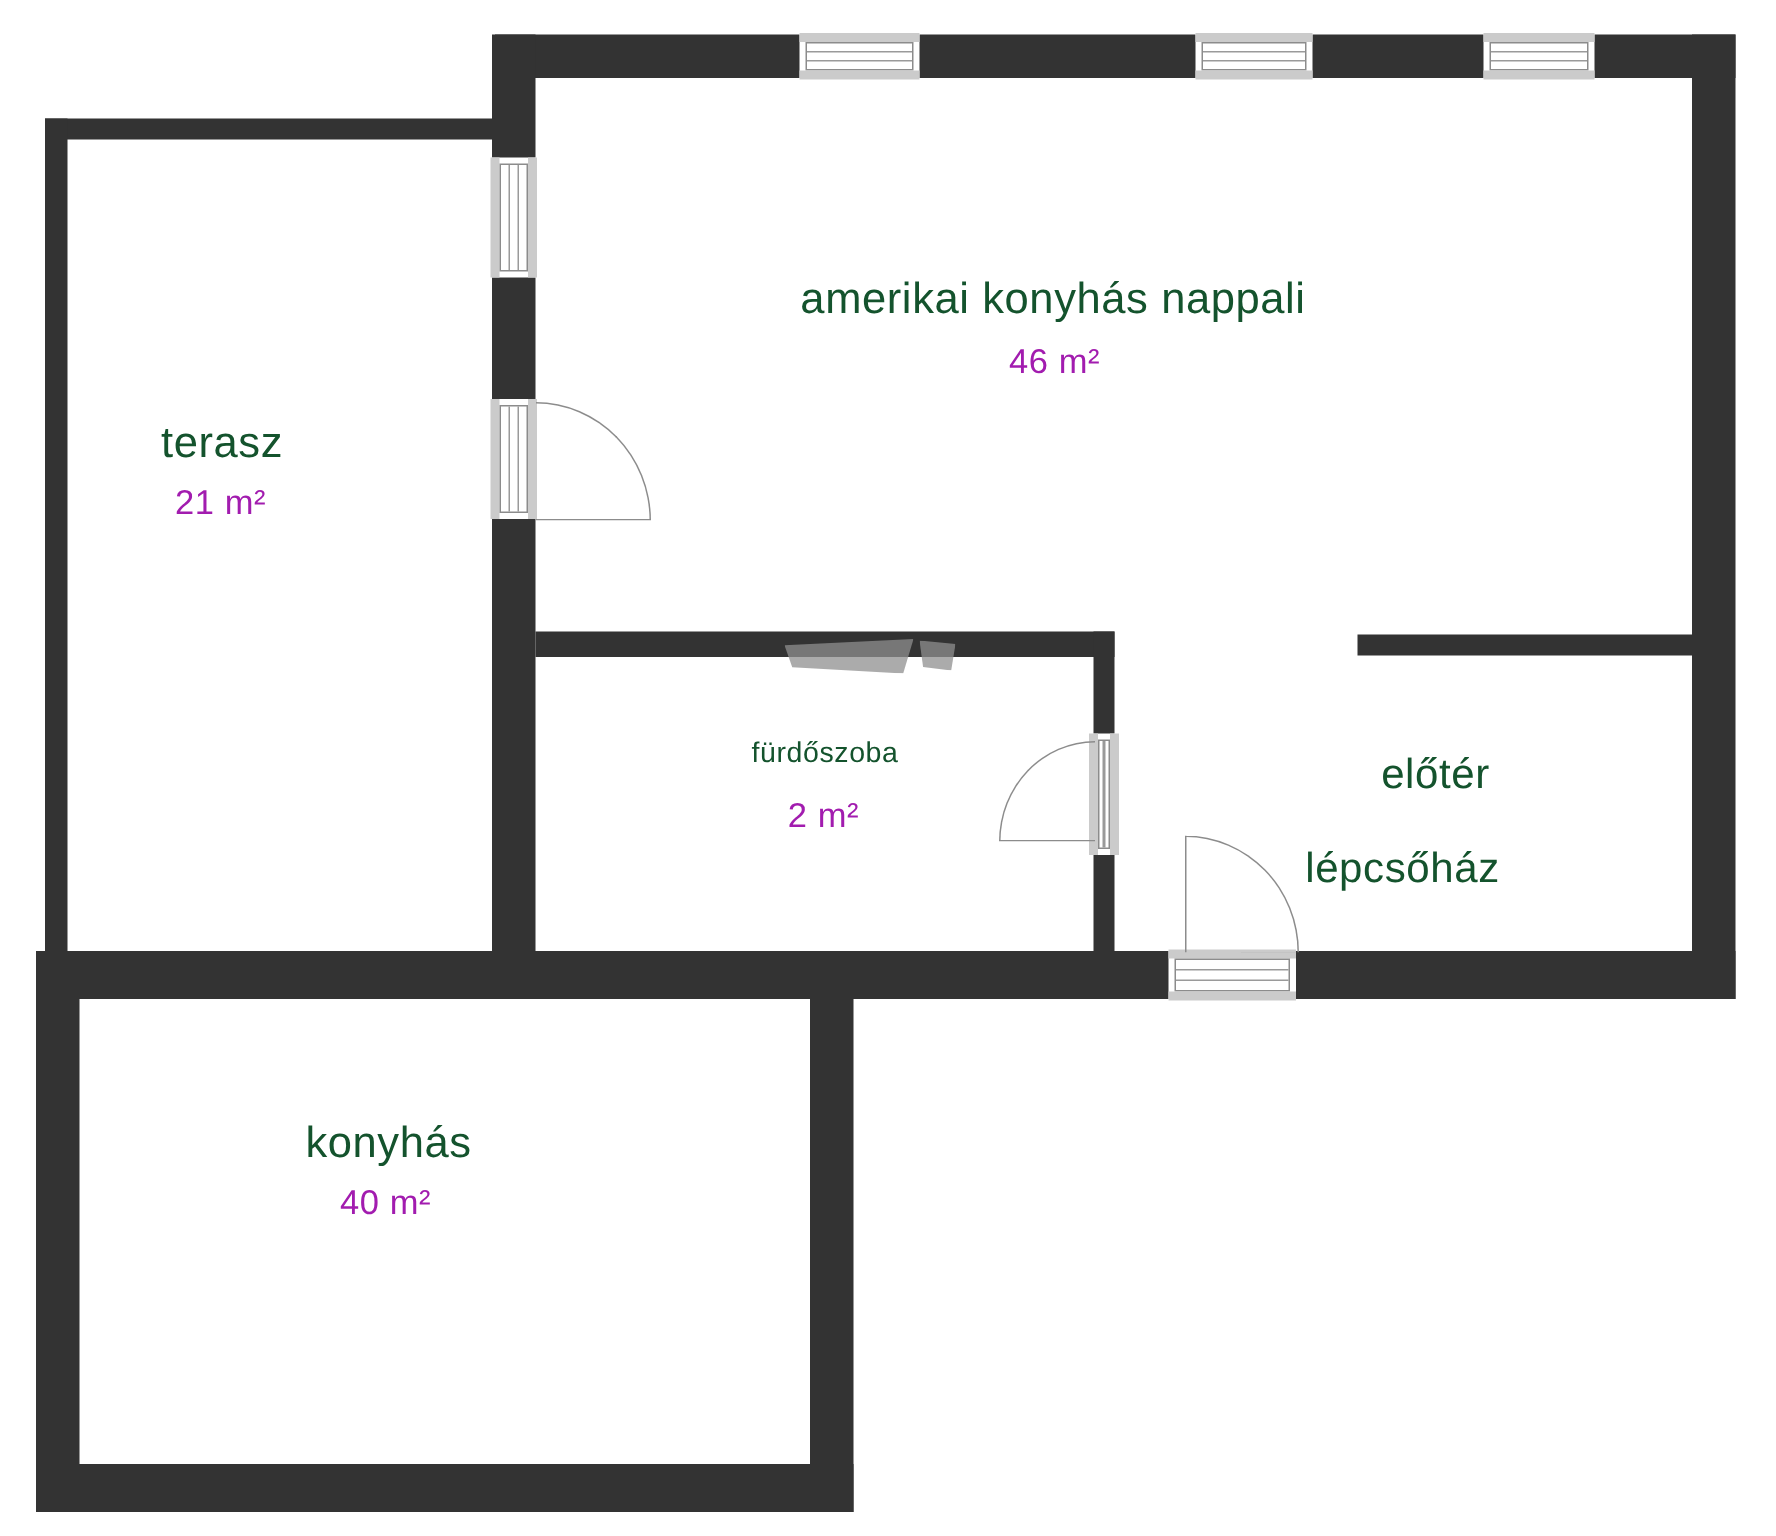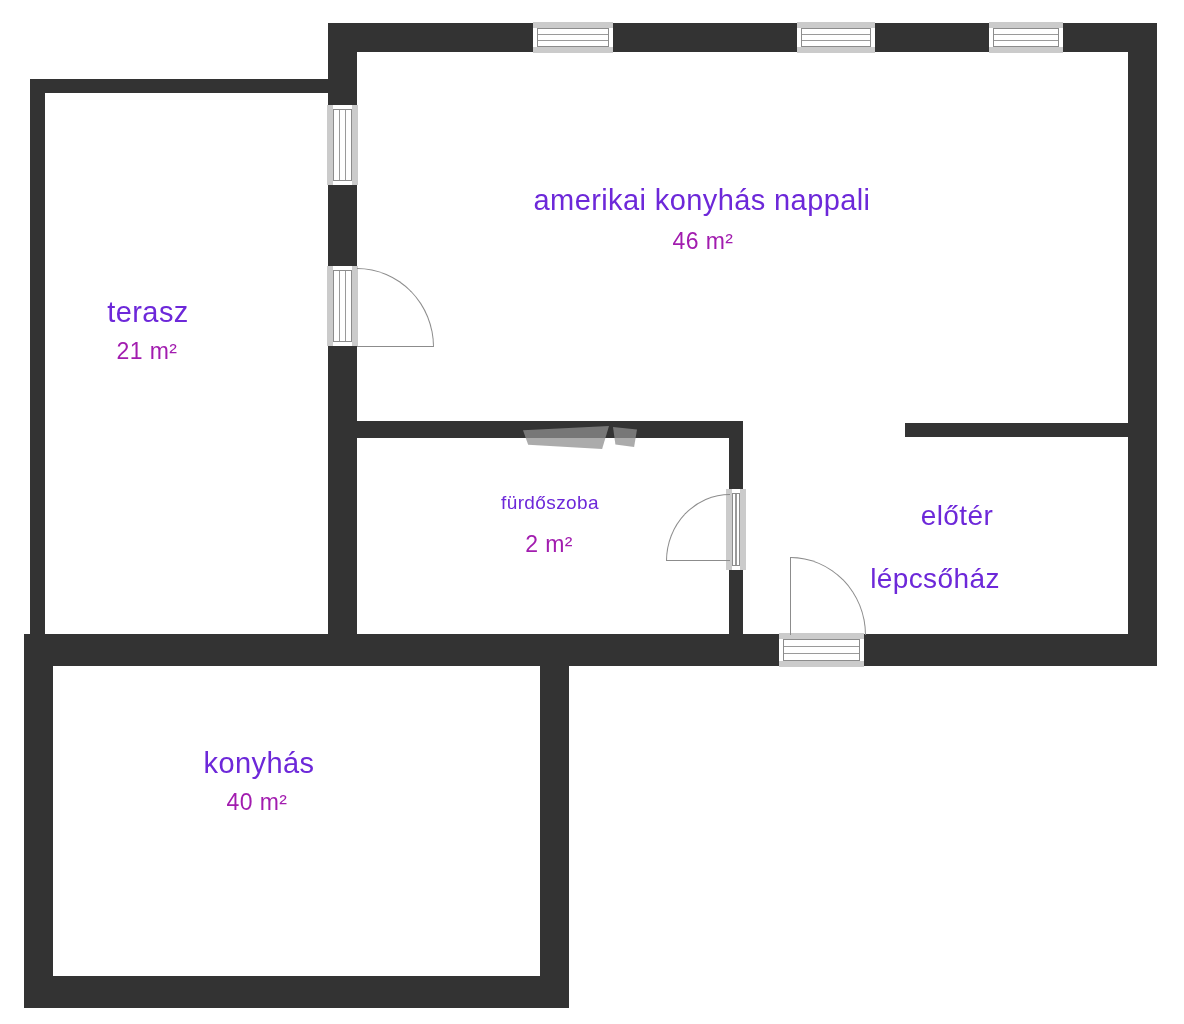--- a/index.html
+++ b/index.html
@@ -19,21 +19,21 @@
   .win-v::before{left:0}.win-v::after{right:0}
   .win-v i{top:4px;bottom:4px;left:6px;right:6px;background-size:1px 100%;background-position:34% 0,68% 0;}
   
   .arc{position:absolute;}
   .arc-tr{border-top:1.5px solid #8c8c8c;border-right:1.5px solid #8c8c8c;border-top-right-radius:100% 100%;}
   .arc-tl{border-top:1.5px solid #8c8c8c;border-left:1.5px solid #8c8c8c;border-top-left-radius:100% 100%;}
   .leaf-b{border-bottom:1.5px solid #8c8c8c;}
   .leaf-l{border-left:1.5px solid #8c8c8c;}
   
   .rname{position:absolute;transform:translate(-50%,-50%);font-size:29px;letter-spacing:.4px;
-         color:#6d28d9;white-space:nowrap;}
+         color:#14532d;white-space:nowrap;}
   .rarea{position:absolute;transform:translate(-50%,-50%);font-size:23px;letter-spacing:.4px;
          color:#a21caf;white-space:nowrap;}
   
   .wm{position:absolute;background:#8f8f8f;opacity:.75;}
   .wm-a{clip-path:polygon(0 18%,100% 0,92% 100%,6% 82%);}
   .wm-b{clip-path:polygon(0 0,100% 12%,88% 100%,10% 88%);}
 </style>
 </head>
 <body>
 
@@ -85,22 +85,22 @@
       <i></i>
     </div>
   <div class="arc arc-tr leaf-l" style="left:790px;top:557px;width:74px;height:77px;"></div>
 
   <div class="wm wm-a" style="left:523px;top:426px;width:86px;height:23px;"></div>
   <div class="wm wm-b" style="left:613px;top:427px;width:24px;height:20px;"></div>
 
   <div class="rname" style="left:702px;top:200px;">amerikai konyhás nappali</div>
   <div class="rarea" style="left:703px;top:241px;">46 m²</div>
 
-  <div class="rname" style="left:148px;top:312px;">terasz</div>
-  <div class="rarea" style="left:147px;top:351px;">21 m²</div>
+  <div class="rname" style="left:148px;top:296px;">terasz</div>
+  <div class="rarea" style="left:147px;top:335px;">21 m²</div>
 
   <div class="rname" style="left:550px;top:503px;font-size:19px;">fürdőszoba</div>
   <div class="rarea" style="left:549px;top:544px;">2 m²</div>
 
   <div class="rname" style="left:957px;top:516px;font-size:28px;">előtér</div>
   <div class="rname" style="left:935px;top:579px;font-size:28px;">lépcsőház</div>
 
   <div class="rname" style="left:259px;top:763px;">konyhás</div>
   <div class="rarea" style="left:257px;top:802px;">40 m²</div>
 

